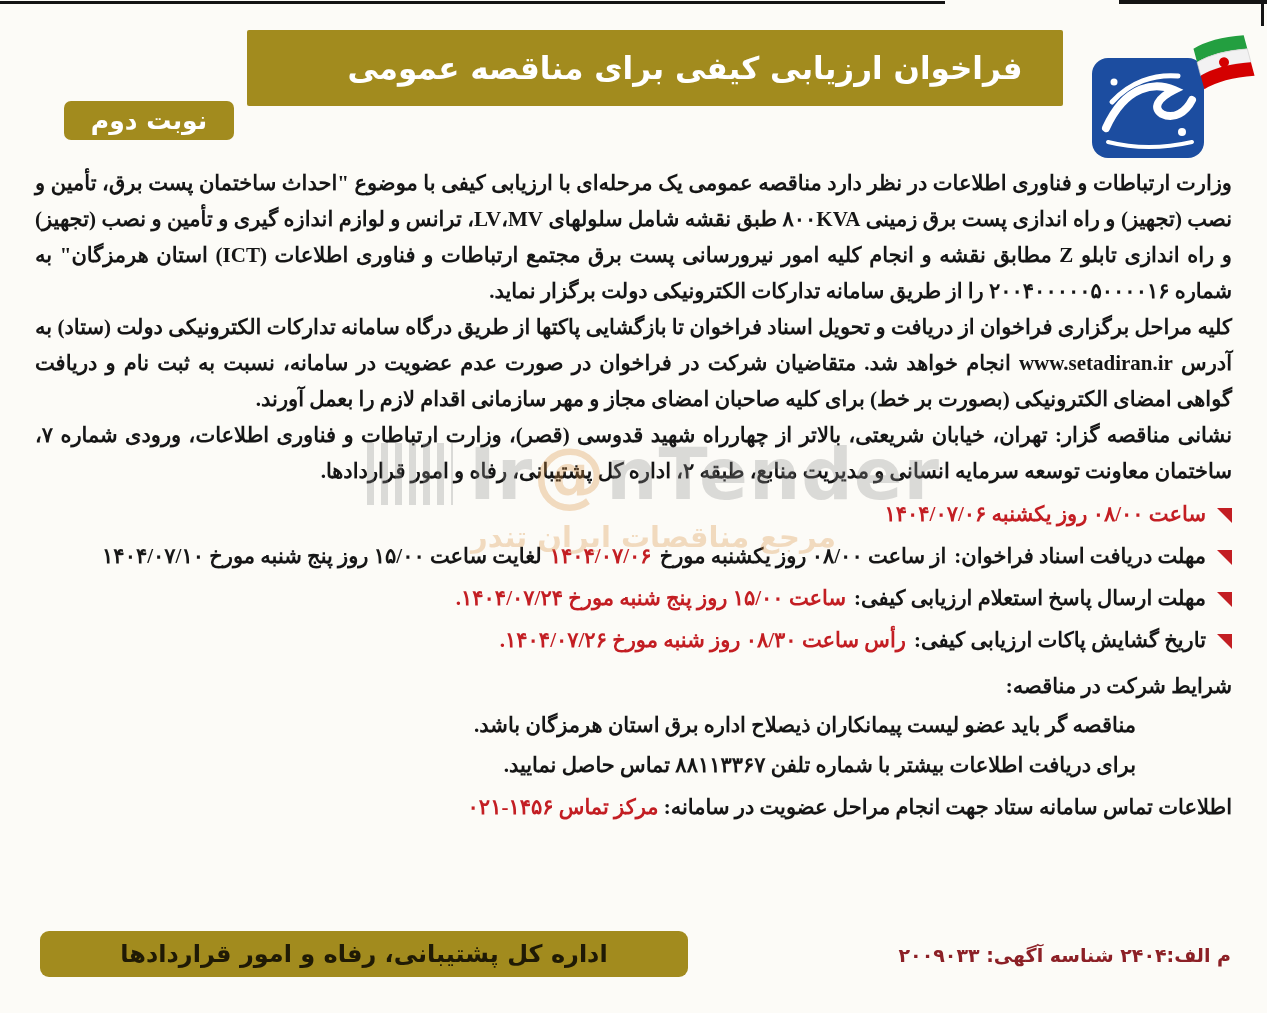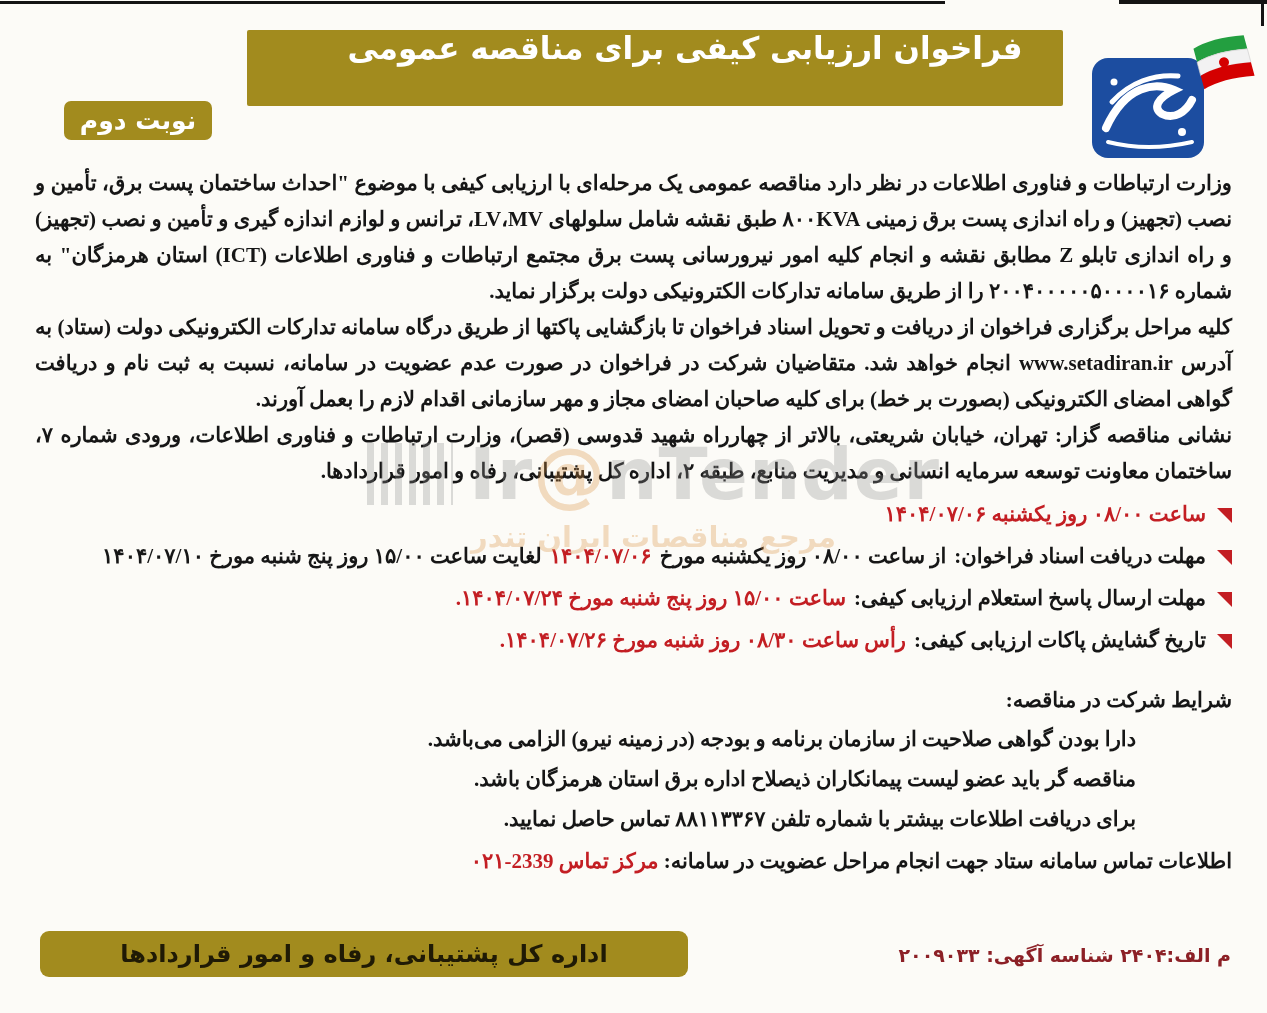--- a/index.html
+++ b/index.html
@@ -11,46 +11,46 @@
   }
   
   .topline{position:absolute;top:1px;left:0;width:945px;height:3px;background:#141414;}
   .topline2{position:absolute;top:0;right:0;width:148px;height:4px;background:#141414;}
   .edge-tick{position:absolute;top:0;right:3px;width:3px;height:26px;background:#141414;}
 
   
   .title-band{
     position:absolute;top:30px;right:204px;width:816px;height:76px;
     background:var(--gold,#a28b1e);color:#ffffff;text-align:center;
-    display:flex;flex-direction:row;justify-content:center;gap:2px;
+    display:flex;flex-direction:column;justify-content:center;gap:2px;
     padding-left:60px;box-sizing:border-box;border-radius:2px;
   }
   .title-l1{font-size:31px;line-height:36px;}
   .title-l2{font-size:28px;line-height:32px;}
   .round-badge{
-    position:absolute;top:101px;left:64px;width:148px;height:39px;
+    position:absolute;top:101px;left:64px;width:170px;height:39px;
     background:var(--gold,#a28b1e);border-radius:7px;color:#fff;
     font-size:25px;display:flex;align-items:center;justify-content:center;
   }
   .logo{position:absolute;top:24px;right:5px;width:184px;height:140px;}
 
   
   .content{
     position:absolute;top:165px;right:35px;width:1197px;
     font-size:21px;line-height:36px;text-align:justify;font-family:Liberation Serif, serif;
   }
   .content p{margin:0;}
   .red{color:var(--red,#c31e23);}
   .schedule{margin-top:8px;}
   .bullet{display:flex;align-items:center;gap:8px;margin-top:9px;line-height:33px;text-align:right;}
   .tri{
     flex:0 0 auto;width:0;height:0;margin-left:3px;margin-top:2px;
     border-top:15px solid var(--red,#c31e23);border-left:15px solid transparent;
   }
-  .cond-heading{margin-top:24px;line-height:38px;text-align:right;}
+  .cond-heading{margin-top:10px;line-height:38px;text-align:right;}
   .cond-item{padding-right:96px;line-height:40px;text-align:right;}
   .contact-line{margin-top:2px;line-height:40px;text-align:right;}
 
   
   .dept-badge{
     position:absolute;left:40px;bottom:36px;width:648px;height:46px;
     background:var(--gold,#a28b1e);border-radius:9px;color:#1f1a05;
     font-size:24px;display:flex;align-items:center;justify-content:center;
   }
   .ad-id{position:absolute;right:36px;top:944px;color:var(--maroon,#8c2026);font-size:19px;}
@@ -125,27 +125,26 @@
         <span class="red">ساعت ۱۵/۰۰ روز پنج شنبه مورخ ۱۴۰۴/۰۷/۲۴.</span>
       </div>
       <div class="bullet">
         <span class="tri"></span>
         <span>تاریخ گشایش پاکات ارزیابی کیفی:</span>
         <span class="red">رأس ساعت ۰۸/۳۰ روز شنبه مورخ ۱۴۰۴/۰۷/۲۶.</span>
       </div>
     </div>
 
     <div class="cond-heading">شرایط شرکت در مناقصه:</div>
-    <div class="cond-item">دارا بودن گواهی صلاحیت از سازمان برنامه و بودجه (در زمینه نیرو) الزامی می‌باشد.</div>
     <div class="cond-item">مناقصه گر باید عضو لیست پیمانکاران ذیصلاح اداره برق استان هرمزگان باشد.</div>
     <div class="cond-item">برای دریافت اطلاعات بیشتر با شماره تلفن ۸۸۱۱۳۳۶۷ تماس حاصل نمایید.</div>
 
     <div class="contact-line">
       <span>اطلاعات تماس سامانه ستاد جهت انجام مراحل عضویت در سامانه:</span>
-      <span class="red">مرکز تماس 2339-۰۲۱</span>
+      <span class="red">مرکز تماس ۱۴۵۶-۰۲۱</span>
     </div>
   </div>
 
   <div class="watermark">
     <div class="wm-row">
       <div class="wm-bars"></div>
       <div class="wm-latin"><span>Ir</span><span class="wm-at">@</span><span>nTender</span></div>
     </div>
     <div class="wm-fa">مرجع مناقصات ایران تندر</div>
   </div>

